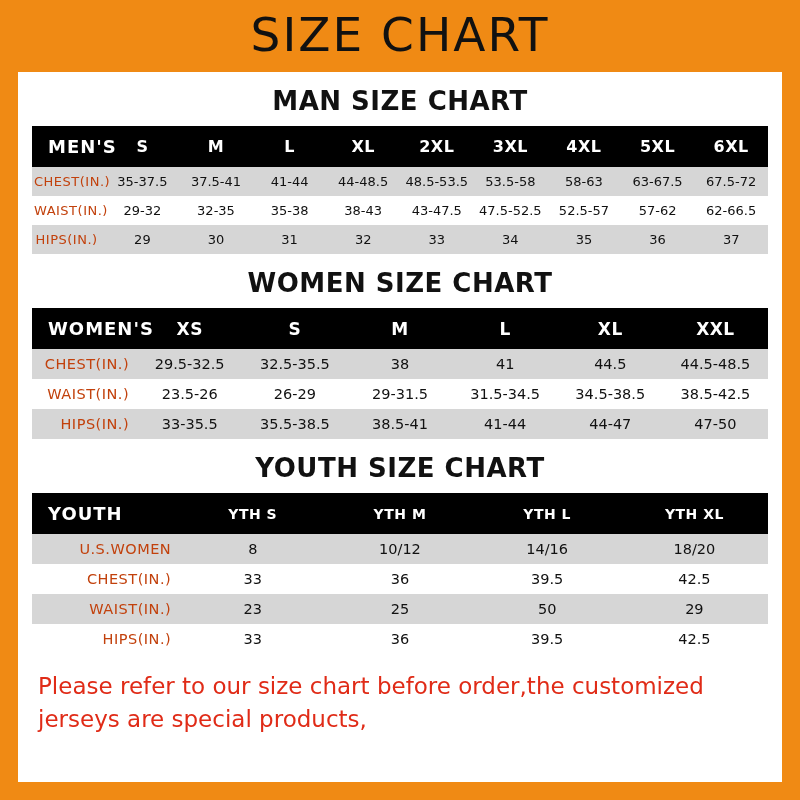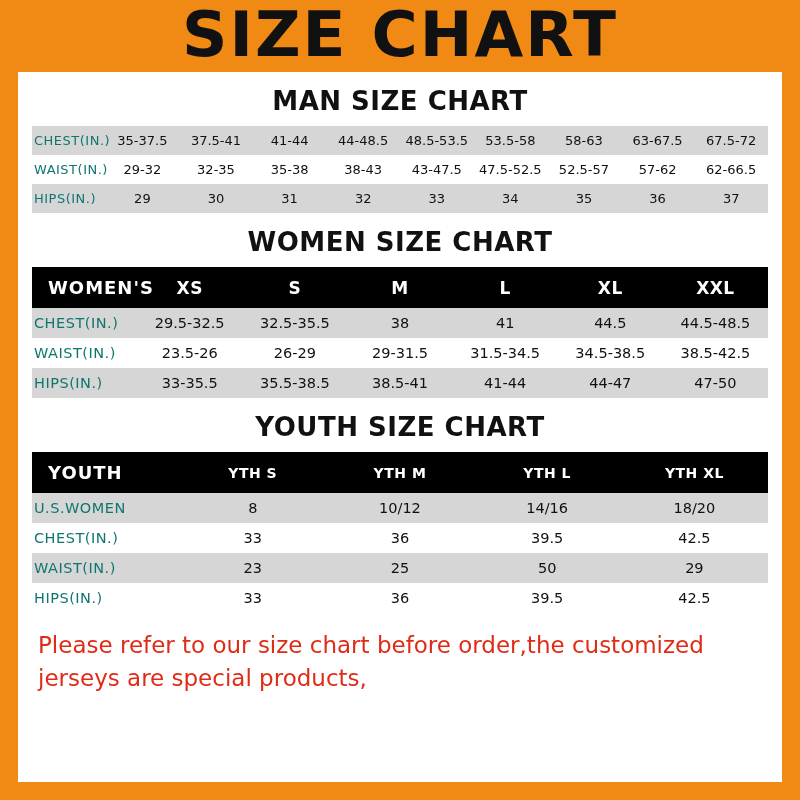--- a/index.html
+++ b/index.html
@@ -26,22 +26,22 @@
     position: relative;
     height: 72px;
     background: #f08a14;
     display: flex;
     align-items: center;
     justify-content: center;
     margin: 0 -18px;
   }
   .header-title {
     font-family: "DejaVu Sans", sans-serif;
-    font-weight: bold;
-    font-size: 63px;
+    font-weight: normal;
+    font-size: 47px;
     letter-spacing: 2px;
     color: #111111;
     line-height: 1;
     padding-bottom: 4px;
     text-align: center;
   }
   .content {
     padding: 0 14px;
   }
   .section {
@@ -78,25 +78,25 @@
     font-size: 17px;
     letter-spacing: 1px;
   }
   table.chart tr.body td {
     font-size: 13.5px;
     padding: 7px 2px;
     text-align: center;
     color: #111;
   }
   table.chart tr.body td.rowlabel {
-    text-align: left;
+    text-align: right;
     padding-right: 8px;
     font-size: 13.5px;
     letter-spacing: 0.5px;
-    color: #0f766e;
+    color: #c2410c;
   }
   table.chart tr.alt td {
     background: #ffffff;
   }
   table.chart tr.shade td {
     background: #d6d6d6;
   }
   
   #men-table tr.head td.rowlabel { font-size: 18px; }
   #men-table tr.body td { font-size: 13px; }
@@ -133,20 +133,32 @@
   <div class="header-band">
     <div class="header-title">SIZE CHART</div>
   </div>
 
   <div class="content">
 
     <div class="section">
       <div class="section-title">MAN SIZE CHART</div>
       <table class="chart" id="men-table">
         <tbody>
+          <tr class="head">
+            <td class="rowlabel">MEN'S</td>
+            <td>S</td>
+            <td>M</td>
+            <td>L</td>
+            <td>XL</td>
+            <td>2XL</td>
+            <td>3XL</td>
+            <td>4XL</td>
+            <td>5XL</td>
+            <td>6XL</td>
+          </tr>
           <tr class="body shade">
             <td class="rowlabel">CHEST(IN.)</td>
             <td>35-37.5</td>
             <td>37.5-41</td>
             <td>41-44</td>
             <td>44-48.5</td>
             <td>48.5-53.5</td>
             <td>53.5-58</td>
             <td>58-63</td>
             <td>63-67.5</td>

